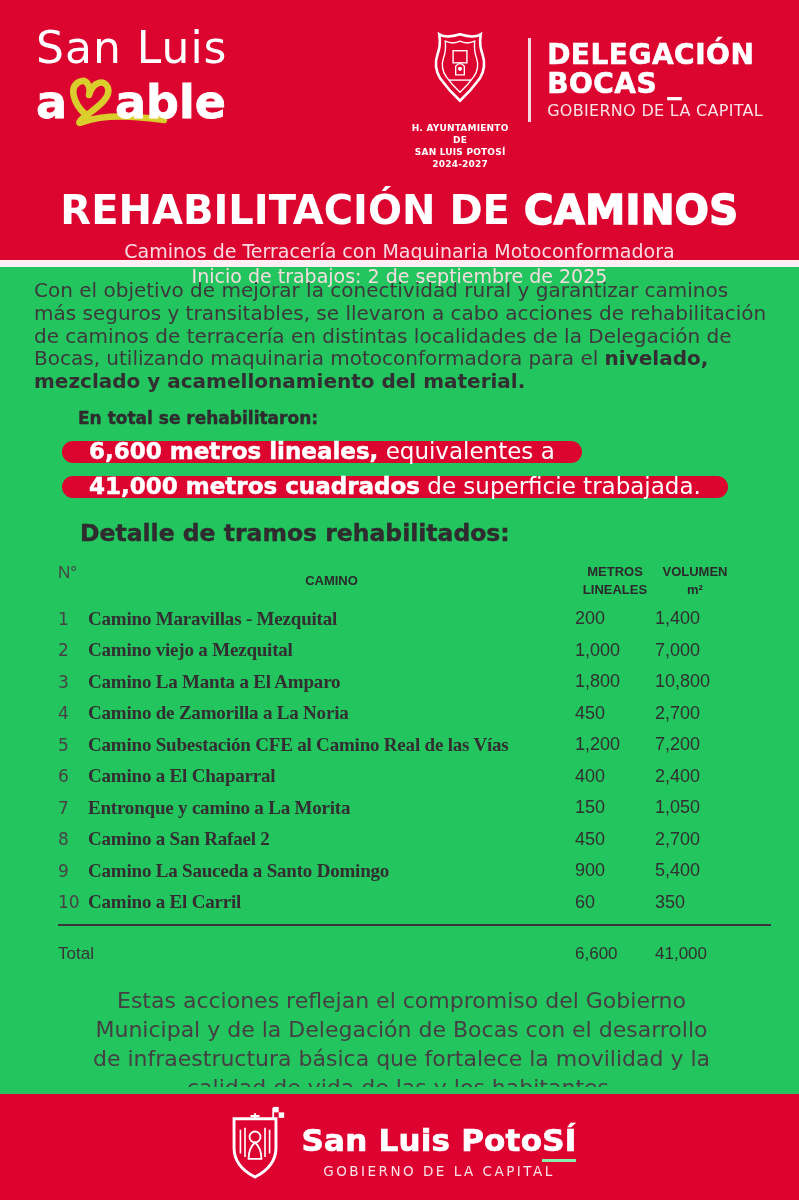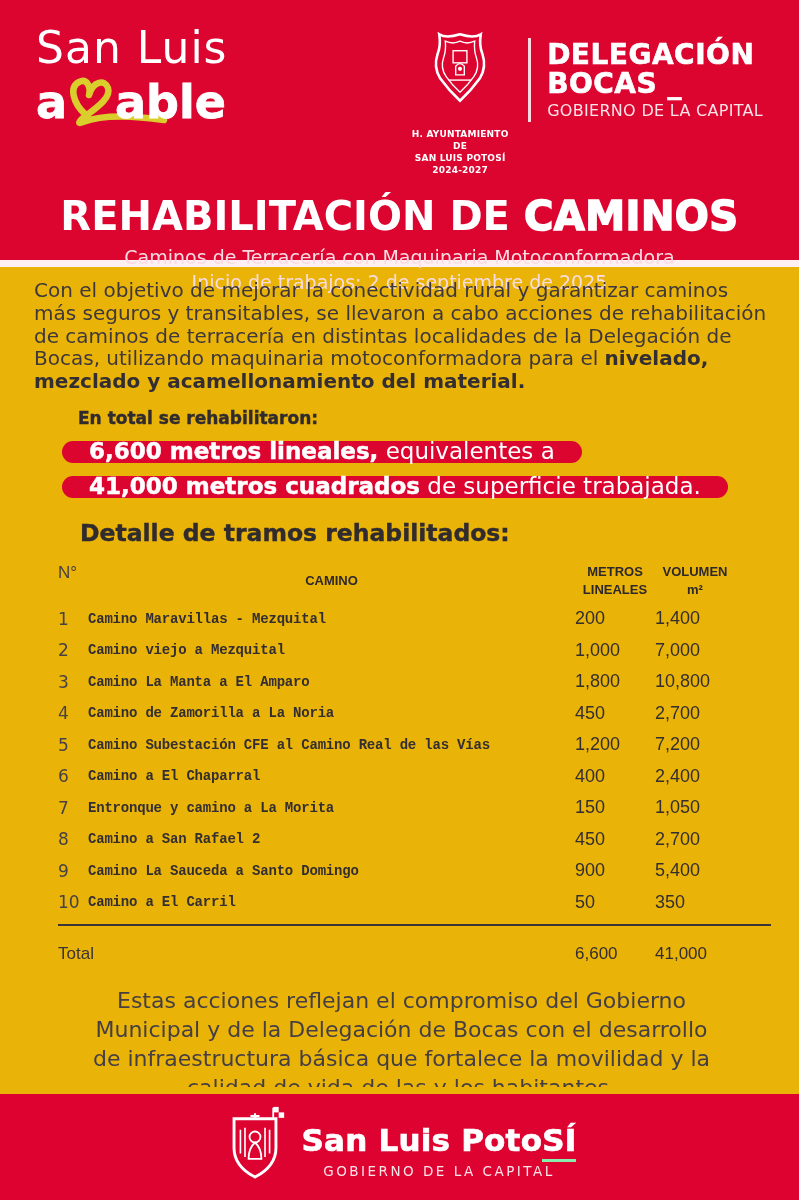--- a/index.html
+++ b/index.html
@@ -1,35 +1,35 @@
 <!DOCTYPE html>
 <html><head>
 <meta charset="utf-8">
 <style>
   * { margin:0; padding:0; box-sizing:border-box; }
   html,body { background:#888; }
   .poster {
     position:relative; width:799px; height:1200px; margin:0 auto;
-    background:#eab308; overflow:hidden;
+    background:#22c55e; overflow:hidden;
     font-family:"DejaVu Sans", sans-serif;
   }
   
   .hdr {
     height:267px; background:#DB0530; color:#fff;
     border-bottom:7px solid #FDEFF2;
     padding:26px 36px 0 36px;
   }
   .hdr-top { display:flex; justify-content:space-between; align-items:flex-start; }
   .brand { line-height:1; }
   .brand-l1 { font-size:44px; font-weight:400; letter-spacing:1px; }
   .brand-l2 { font-size:46px; font-weight:bold; -webkit-text-stroke:0.8px #fff; margin-top:4px; display:flex; align-items:center; }
   .heart-svg { overflow:visible; margin:0 1px 10px 1px; }
   .hdr-right { display:flex; align-items:flex-start; gap:16px; margin-top:4px; }
   .crest-block { text-align:center; width:104px; }
-  .crest-caption { font-size:9px; font-weight:bold; line-height:1.35; white-space:pre-line; margin-top:18px; letter-spacing:0.2px; }
+  .crest-caption { font-size:9px; font-weight:bold; line-height:1.35; white-space:pre-line; margin-top:12px; letter-spacing:0.2px; }
   .vdiv { width:3px; height:84px; background:rgba(255,255,255,0.85); margin-top:8px; }
   .deleg { margin-top:10px; line-height:1.05; }
   .deleg-1, .deleg-2 { font-size:28px; font-weight:bold; letter-spacing:0.5px; -webkit-text-stroke:0.6px #fff; }
   .deleg-3 { font-size:16px; font-weight:400; margin-top:4px; letter-spacing:0.3px; color:#FBE3E8; }
   .title { text-align:center; font-size:40px; font-weight:bold; margin-top:16px; letter-spacing:0; }
   .title b { -webkit-text-stroke:1.6px #fff; letter-spacing:0.5px; }
   .sub { text-align:center; font-size:19px; color:#F9DCE2; margin-top:7px; }
   .sub + .sub { margin-top:3px; }
   
   .main { height:820px; padding:12px 30px 0 34px; color:#3E383C; overflow:hidden; }
@@ -45,21 +45,21 @@
   .pill-wrap { line-height:0; }
   .detail-h { font-size:23.5px; font-weight:bold; color:#2F2B2E; margin:21px 0 0 46px; -webkit-text-stroke:0.4px #2F2B2E; }
   
   .table { margin:12px 0 0 24px; width:713px; }
   .trow { display:grid; grid-template-columns:30px 487px 80px 80px; align-items:center; }
   .thead { font-family:"Liberation Sans", sans-serif; font-size:13px; font-weight:bold; color:#2D282B; height:44px; }
   .thead .c-no { align-self:start; padding-top:4px; }
   .th-center { text-align:center; white-space:pre-line; line-height:1.35; }
   .data-row { height:31.5px; }
   .c-no { font-size:17px; font-weight:400; color:#474145; }
-  .c-name { font-family:Liberation Mono, monospace; font-size:14px; font-weight:bold; color:#332E31; white-space:nowrap; letter-spacing:-0.2px; }
+  .c-name { font-family:Liberation Serif, serif; font-size:19px; font-weight:bold; color:#332E31; white-space:nowrap; letter-spacing:-0.2px; }
   .c-num { font-family:"Liberation Sans", sans-serif; font-size:18px; font-weight:normal; color:#332E31; }
   .total-row { border-top:2px solid #3B3539; margin-top:6px; padding-top:18px; }
   .total-label { grid-column:1 / 3; font-family:"Liberation Sans", sans-serif; font-size:17px; font-weight:400; color:#3A3438; }
   .total-num { font-family:"Liberation Sans", sans-serif; font-size:17px; font-weight:400; color:#332E31; }
   
   .note { margin:22px auto 0 auto; width:640px; text-align:center; font-size:22px; line-height:1.32; color:#453F43; }
   
   .ftr {
     position:absolute; left:0; bottom:0; width:799px; height:106px;
     background:#DD0230; color:#fff;
@@ -194,21 +194,21 @@
       </div>
       <div class="trow data-row">
         <div class="c-no">9</div>
         <div class="c-name">Camino La Sauceda a Santo Domingo</div>
         <div class="c-num">900</div>
         <div class="c-num">5,400</div>
       </div>
       <div class="trow data-row">
         <div class="c-no">10</div>
         <div class="c-name">Camino a El Carril</div>
-        <div class="c-num">50</div>
+        <div class="c-num">60</div>
         <div class="c-num">350</div>
       </div>
 
       <div class="trow total-row">
         <div class="total-label">Total</div>
         <div class="total-num">6,600</div>
         <div class="total-num">41,000</div>
       </div>
     </div>
 

